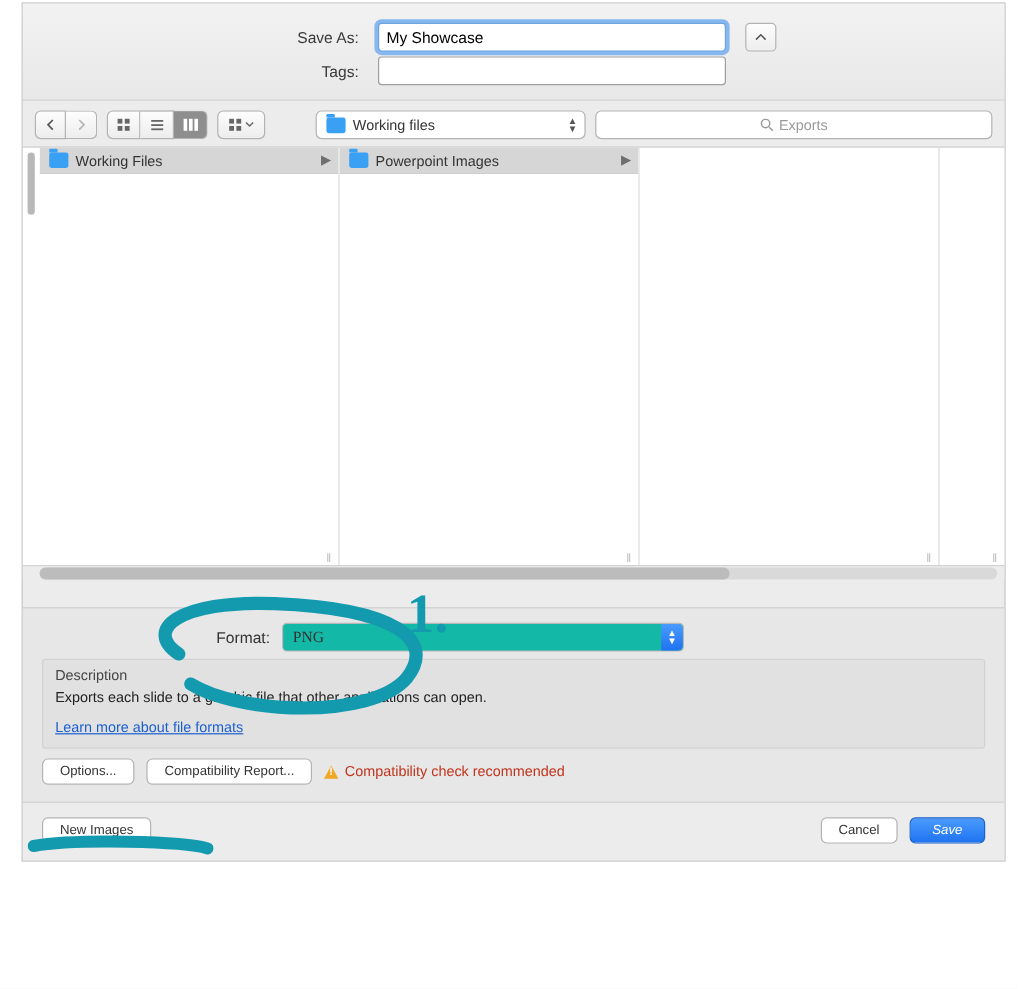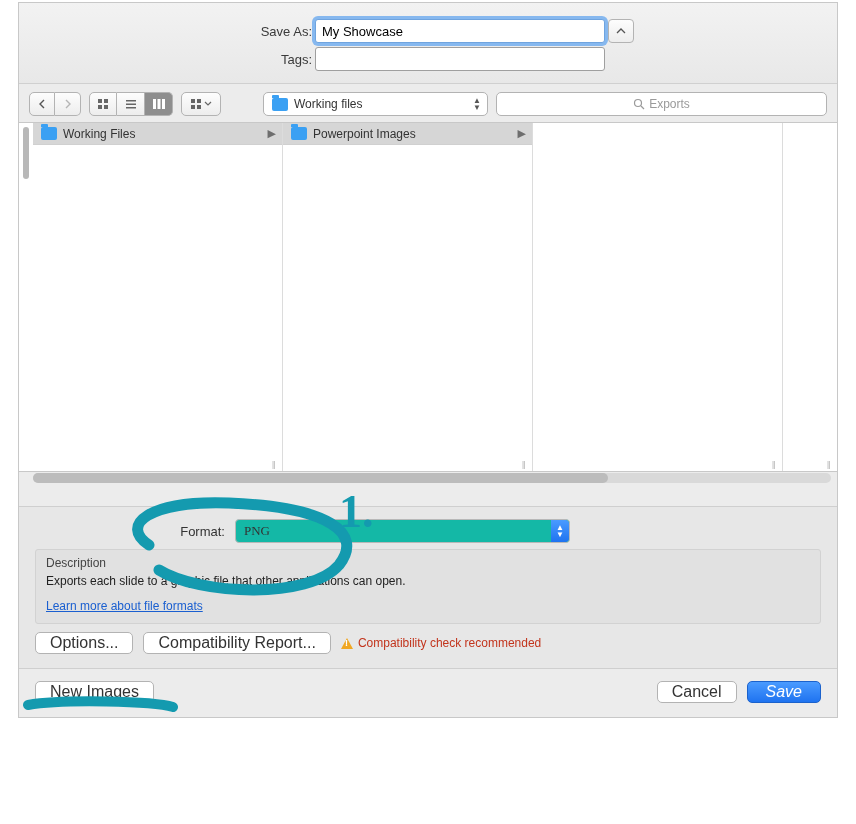--- a/index.html
+++ b/index.html
@@ -21,21 +21,21 @@
   .header {
     padding: 12px 0 8px 0;
     background: linear-gradient(#f2f2f2,#e8e8e8);
     border-bottom: 1px solid #d0d0d0;
   }
   .hdr-row {
     display: flex;
     align-items: center;
     justify-content: center;
     margin: 4px 0;
-    gap: 3px;
+    gap: 16px;
   }
   .hdr-label { width: 90px; text-align: right; color:#3a3a3a; }
   .hdr-input {
     width: 290px; height: 24px;
     border: 1px solid #9f9f9f;
     border-radius: 3px;
     padding: 2px 6px;
     font-size: 13px;
     background:#fff;
   }
@@ -167,21 +167,21 @@
     margin:0 16px;
     padding:6px 10px 10px 10px;
     background:#e1e1e1;
     border:1px solid #d2d2d2;
     border-radius:3px;
   }
   .desc-title{font-size:12px;color:#444;margin-bottom:4px;}
   .desc-text{font-size:12px;color:#222;margin-bottom:10px;}
   .link{color:#1a5fd0;text-decoration:underline;font-size:12px;cursor:pointer;}
   .btn-row{display:flex;align-items:center;gap:10px;padding:8px 16px 4px 16px;}
-  .mac-btn{padding:0 14px;height:22px;font-size:16px;background:#fff;}
+  .mac-btn{padding:0 14px;height:22px;font-size:11px;background:#fff;}
   .warning{color:#c2341c;font-size:12px;display:flex;align-items:center;gap:5px;}
   .warn-icon{width:0;height:0;border-left:6px solid transparent;border-right:6px solid transparent;border-bottom:11px solid #f0a723;position:relative;}
   .warn-icon::after{content:"!";position:absolute;left:-2px;top:0px;font-size:9px;color:#fff;font-weight:bold;}
 
   
   .footer{
     display:flex; align-items:center;
     padding:12px 16px 14px 16px;
     background:#ececec;
     border-top:1px solid #cfcfcf;

